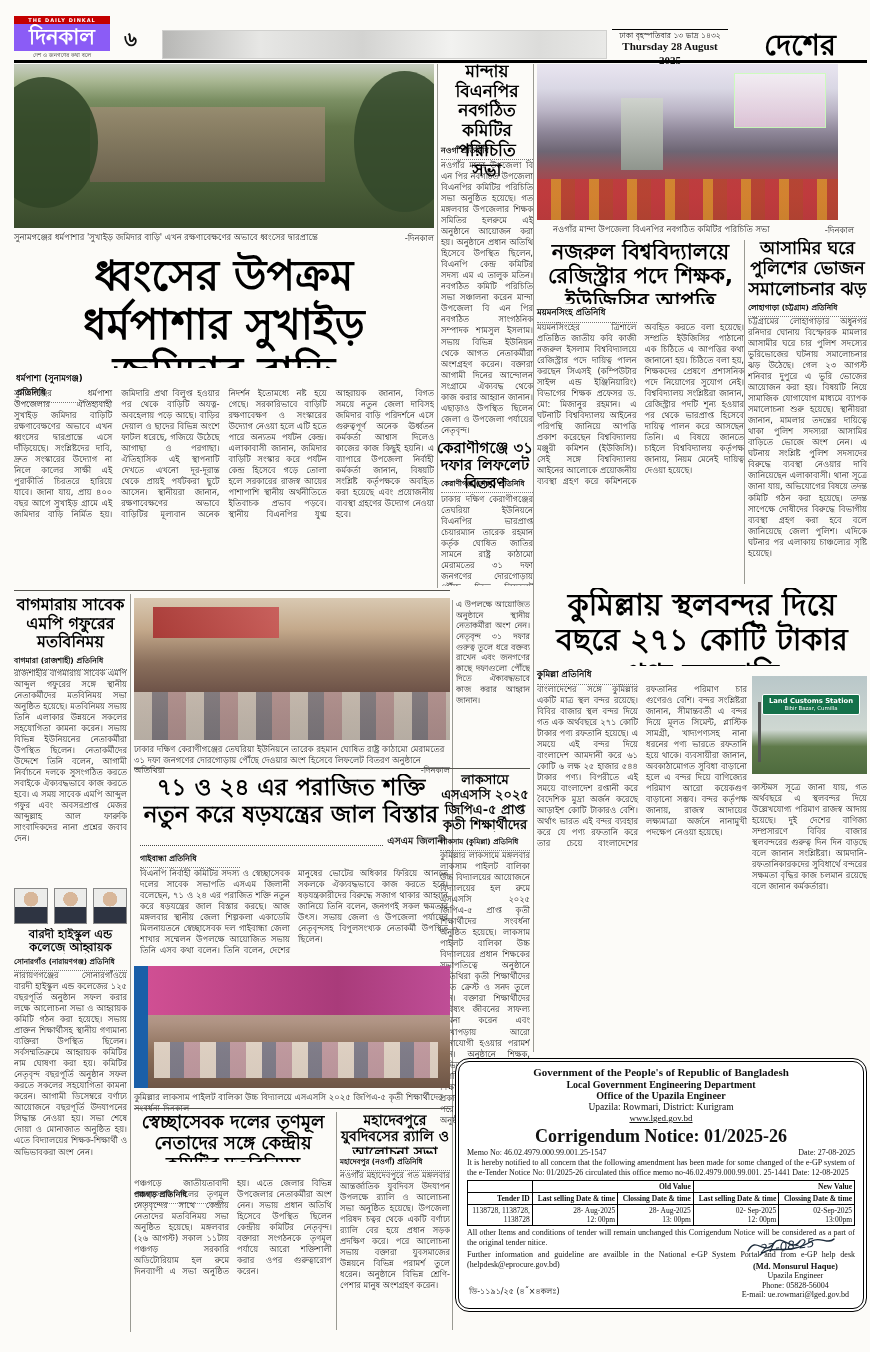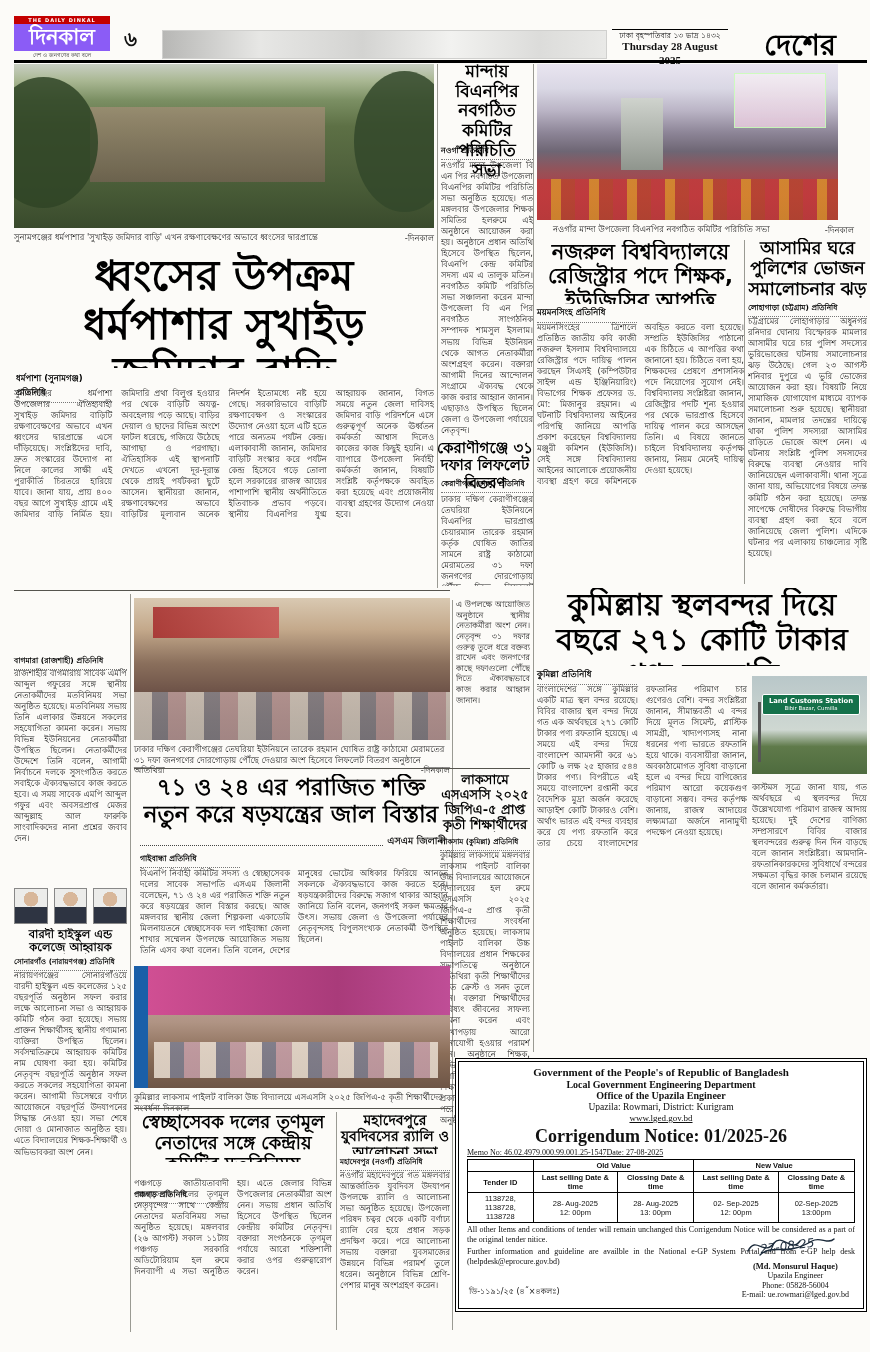--- a/index.html
+++ b/index.html
@@ -34,25 +34,25 @@
   .attrib .dots{flex:1;border-bottom:1.5px dotted #444;margin:0 4px 3px 0;}
   
   .noticebox{border:4px double #000;background:#fff;font-family:"Liberation Serif",serif;
              padding:4px 8px;box-sizing:border-box;overflow:hidden;}
   .n-c{text-align:center;}
   .n1{font-size:11px;font-weight:bold;line-height:1.15;}
   .n2{font-size:10px;font-weight:bold;line-height:1.15;}
   .n3{font-size:9.5px;line-height:1.2;}
   .nweb{font-size:9px;text-decoration:underline;line-height:1.3;}
   .ntitle{font-size:18px;font-weight:bold;line-height:1.25;}
-  .nmemo{display:flex;justify-content:flex-start;font-size:8px;margin-top:1px;text-decoration:underline;}
+  .nmemo{display:flex;justify-content:space-between;font-size:8px;margin-top:1px;}
   .nintro{font-size:8px;text-align:justify;line-height:1.25;margin-top:1px;}
   table.ntable{border-collapse:collapse;width:100%;margin-top:2px;}
-  table.ntable th,table.ntable td{border:1px solid #000;font-size:7.5px;text-align:center;
-    padding:1px 2px;line-height:1.2;font-family:Liberation Sans, sans-serif;}
+  table.ntable th,table.ntable td{border:1px solid #000;font-size:7.5px;text-align:right;
+    padding:1px 2px;line-height:1.2;font-family:Liberation Serif, serif;}
   table.ntable th{font-weight:bold;}
   .pre{white-space:pre-line;}
   .nnote{font-size:8px;text-align:justify;line-height:1.25;margin-top:2px;}
   .nsig{position:absolute;right:14px;bottom:8px;text-align:center;}
   .nsigname{font-size:8.5px;font-weight:bold;line-height:1.2;}
   .nsigline{font-size:8px;line-height:1.2;}
   .nref{position:absolute;left:10px;bottom:10px;font-size:8px;font-family:"DejaVu Sans",sans-serif;}
   .scribble{position:relative;height:30px;}
   .scribble span{position:absolute;left:18px;top:8px;font-size:12px;font-style:italic;
     transform:rotate(-7deg);font-family:"DejaVu Sans",sans-serif;color:#1b2a3a;}
@@ -142,20 +142,21 @@
     <div class="abs signboard" style="left:10px;top:18px;width:92px;">
       <div class="s1">Land Customs Station</div>
       <div class="s2">Bibir Bazar, Cumilla</div>
     </div>
   </div>
   <div class="abs bodytxt" style="left:752px;top:782px;width:115px;height:268px;">কাস্টমস সূত্রে জানা যায়, গত অর্থবছরে এ স্থলবন্দর দিয়ে উল্লেখযোগ্য পরিমাণ রাজস্ব আদায় হয়েছে। দুই দেশের বাণিজ্য সম্প্রসারণে বিবির বাজার স্থলবন্দরের গুরুত্ব দিন দিন বাড়ছে বলে জানান সংশ্লিষ্টরা। আমদানি-রফতানিকারকদের সুবিধার্থে বন্দরের সক্ষমতা বৃদ্ধির কাজ চলমান রয়েছে বলে জানান কর্মকর্তারা।</div>
 
   <div class="abs hrule" style="left:14px;top:590px;width:436px;"></div>
   <div class="abs vrule" style="left:130px;top:594px;height:738px;"></div>
 
+  <div class="abs hl" style="left:14px;top:596px;width:113px;height:56px;font-size:16px;">বাগমারায় সাবেক এমপি গফুরের মতবিনিময়</div>
   <div class="abs byline" style="left:14px;top:654px;width:113px;font-size:7.6px;">বাগমারা (রাজশাহী) প্রতিনিধি</div>
   <div class="abs bodytxt" style="left:14px;top:668px;width:113px;height:216px;">রাজশাহীর বাগমারায় সাবেক এমপি আব্দুল গফুরের সঙ্গে স্থানীয় নেতাকর্মীদের মতবিনিময় সভা অনুষ্ঠিত হয়েছে। মতবিনিময় সভায় তিনি এলাকার উন্নয়নে সকলের সহযোগিতা কামনা করেন। সভায় বিভিন্ন ইউনিয়নের নেতাকর্মীরা উপস্থিত ছিলেন। নেতাকর্মীদের উদ্দেশে তিনি বলেন, আগামী নির্বাচনে দলকে সুসংগঠিত করতে সবাইকে ঐক্যবদ্ধভাবে কাজ করতে হবে। এ সময় সাবেক এমপি আব্দুল গফুর এবং অবসরপ্রাপ্ত মেজর আব্দুল্লাহ আল ফারুকি সাংবাদিকদের নানা প্রশ্নের জবাব দেন।</div>
   <div class="abs" style="left:14px;top:888px;width:113px;display:flex;gap:6px;">
     <div class="portrait"></div>
     <div class="portrait"></div>
     <div class="portrait"></div>
   </div>
 
   <div class="abs hl" style="left:14px;top:928px;width:113px;height:26px;font-size:11.5px;">বারদী হাইস্কুল এন্ড কলেজে আহ্বায়ক কমিটি গঠিত</div>
   <div class="abs byline" style="left:14px;top:956px;width:113px;font-size:7.2px;">সোনারগাঁও (নারায়ণগঞ্জ) প্রতিনিধি</div>
@@ -200,31 +201,32 @@
   <div class="abs hl" style="left:134px;top:1112px;width:198px;height:50px;font-size:18px;">স্বেচ্ছাসেবক দলের তৃণমূল নেতাদের সঙ্গে কেন্দ্রীয় কমিটির মতবিনিময়</div>
   <div class="abs byline" style="left:134px;top:1164px;width:90px;font-size:7.8px;margin-top:24px;">পঞ্চগড় প্রতিনিধি</div>
   <div class="abs bodytxt cols2" style="left:134px;top:1178px;width:198px;height:152px;">পঞ্চগড়ে জাতীয়তাবাদী স্বেচ্ছাসেবক দলের তৃণমূল নেতৃবৃন্দের সাথে কেন্দ্রীয় নেতাদের মতবিনিময় সভা অনুষ্ঠিত হয়েছে। মঙ্গলবার (২৬ আগস্ট) সকাল ১১টায় পঞ্চগড় সরকারি অডিটোরিয়াম হল রুমে দিনব্যাপী এ সভা অনুষ্ঠিত হয়। এতে জেলার বিভিন্ন উপজেলার নেতাকর্মীরা অংশ নেন। সভায় প্রধান অতিথি হিসেবে উপস্থিত ছিলেন কেন্দ্রীয় কমিটির নেতৃবৃন্দ। বক্তারা সংগঠনকে তৃণমূল পর্যায়ে আরো শক্তিশালী করার ওপর গুরুত্বারোপ করেন।</div>
 
   <div class="abs vrule" style="left:336px;top:1112px;height:218px;"></div>
 
   <div class="abs hl" style="left:340px;top:1112px;width:110px;height:42px;font-size:14px;">মহাদেবপুরে যুবদিবসের র‌্যালি ও আলোচনা সভা</div>
   <div class="abs byline" style="left:340px;top:1156px;width:110px;font-size:7.2px;">মহাদেবপুর (নওগাঁ) প্রতিনিধি</div>
   <div class="abs bodytxt" style="left:340px;top:1170px;width:110px;height:160px;">নওগাঁর মহাদেবপুরে গত মঙ্গলবার আন্তর্জাতিক যুবদিবস উদযাপন উপলক্ষে র‌্যালি ও আলোচনা সভা অনুষ্ঠিত হয়েছে। উপজেলা পরিষদ চত্বর থেকে একটি বর্ণাঢ্য র‌্যালি বের হয়ে প্রধান সড়ক প্রদক্ষিণ করে। পরে আলোচনা সভায় বক্তারা যুবসমাজের উন্নয়নে বিভিন্ন পরামর্শ তুলে ধরেন। অনুষ্ঠানে বিভিন্ন শ্রেণি-পেশার মানুষ অংশগ্রহণ করেন।</div>
 
-  <div class="abs noticebox" style="left:455px;top:1058px;width:412px;height:254px;">
+  <div class="abs noticebox" style="left:455px;top:1058px;width:412px;height:254px;border-radius:14px;">
     <div class="n-c n1">Government of the People's of Republic of Bangladesh</div>
     <div class="n-c n2">Local Government Engineering Department</div>
     <div class="n-c n2">Office of the Upazila Engineer</div>
     <div class="n-c n3">Upazila: Rowmari, District: Kurigram</div>
     <div class="n-c nweb">www.lged.gov.bd</div>
     <div class="n-c ntitle">Corrigendum Notice: 01/2025-26</div>
     <div class="nmemo">
       <span>Memo No: 46.02.4979.000.99.001.25-1547</span>
       <span>Date: 27-08-2025</span>
     </div>
+    <div class="nintro">It is hereby notified to all concern that the following amendment has been made for some changed of the e-GP system of the e-Tender Notice No: 01/2025-26 circulated this office memo no-46.02.4979.000.99.001. 25-1441 Date: 12-08-2025</div>
     <table class="ntable">
       <tbody>
           <tr>
         <td style="border:1px solid #000;"></td>
         <th colspan="2">Old Value</th>
         <th colspan="2">New Value</th>
       </tr>
       <tr>
         <th>Tender ID</th>
         <th>Last selling Date &amp; time</th>

